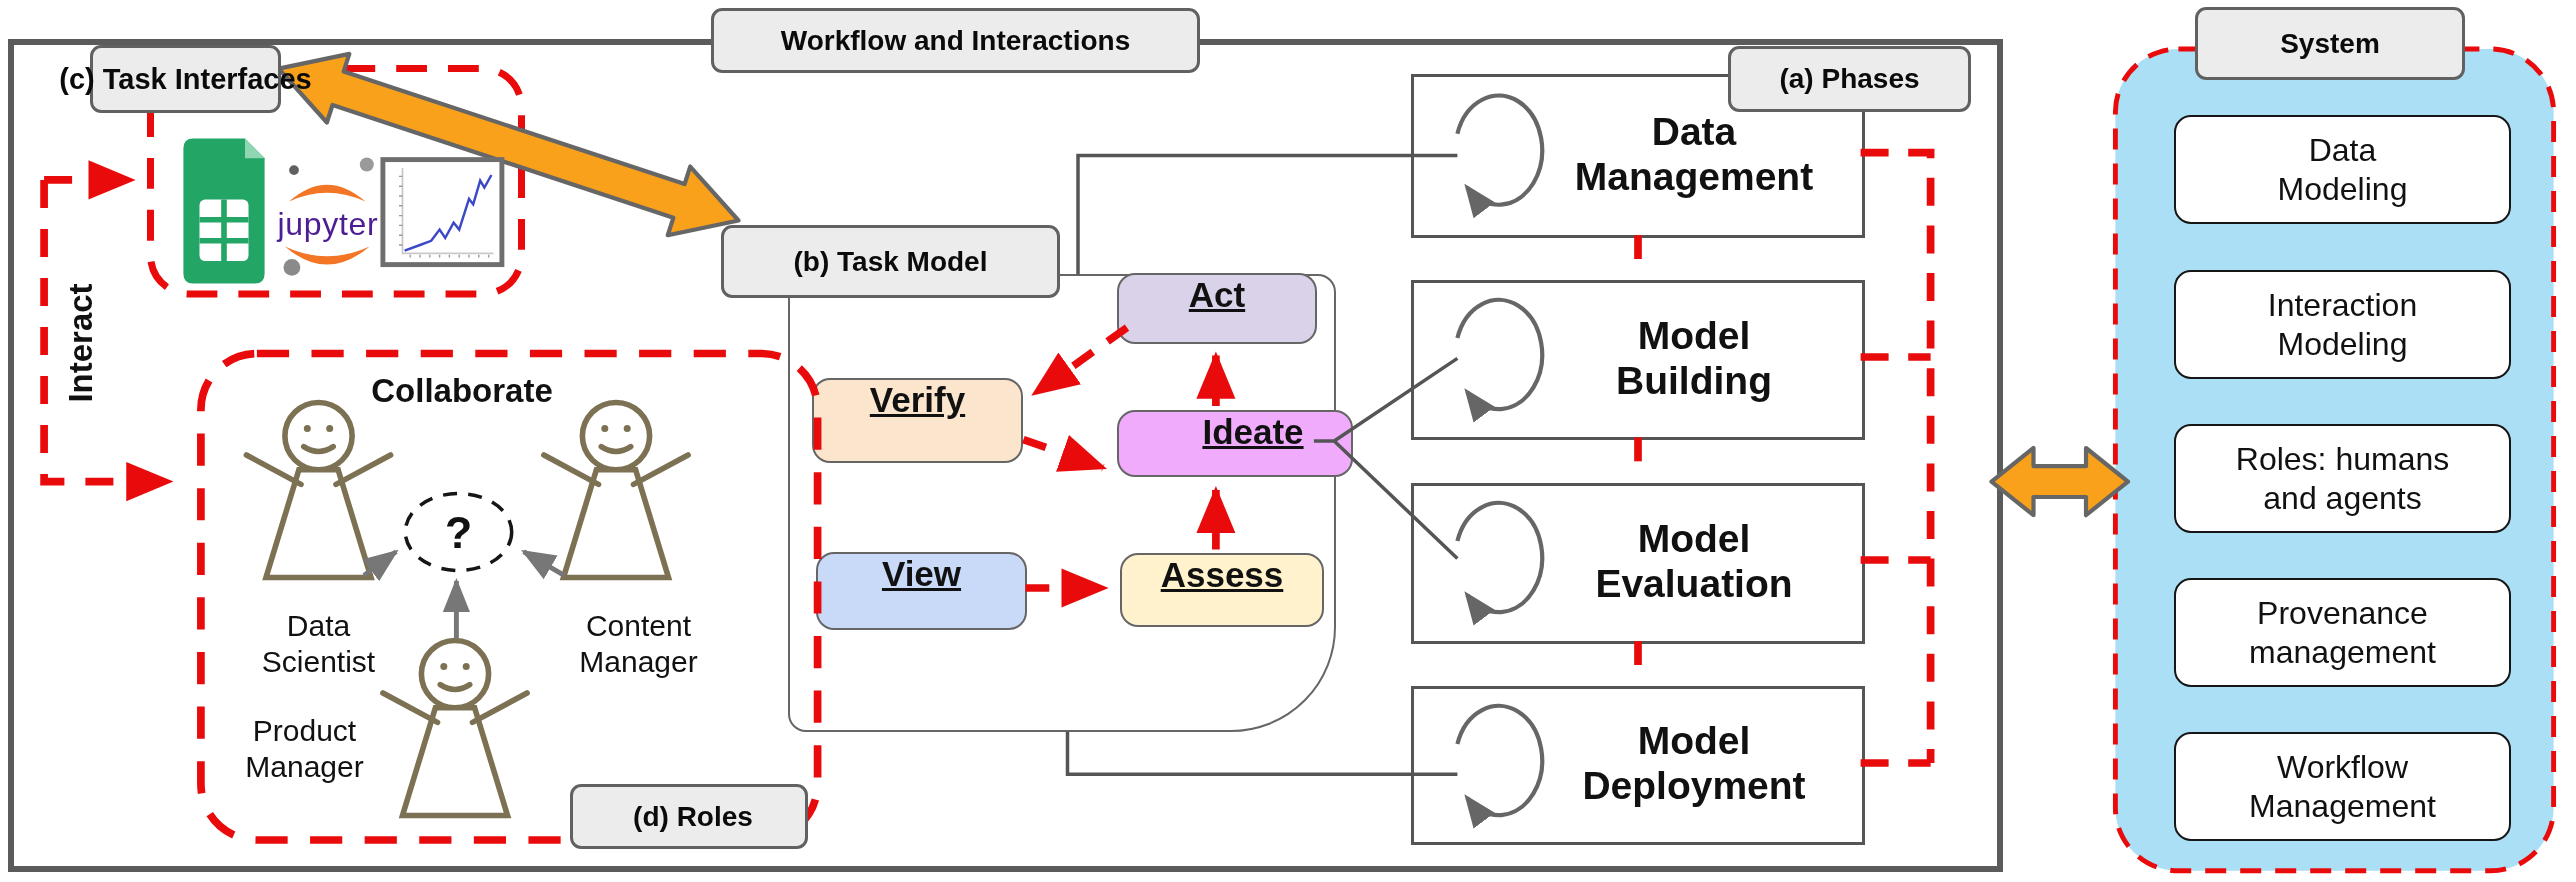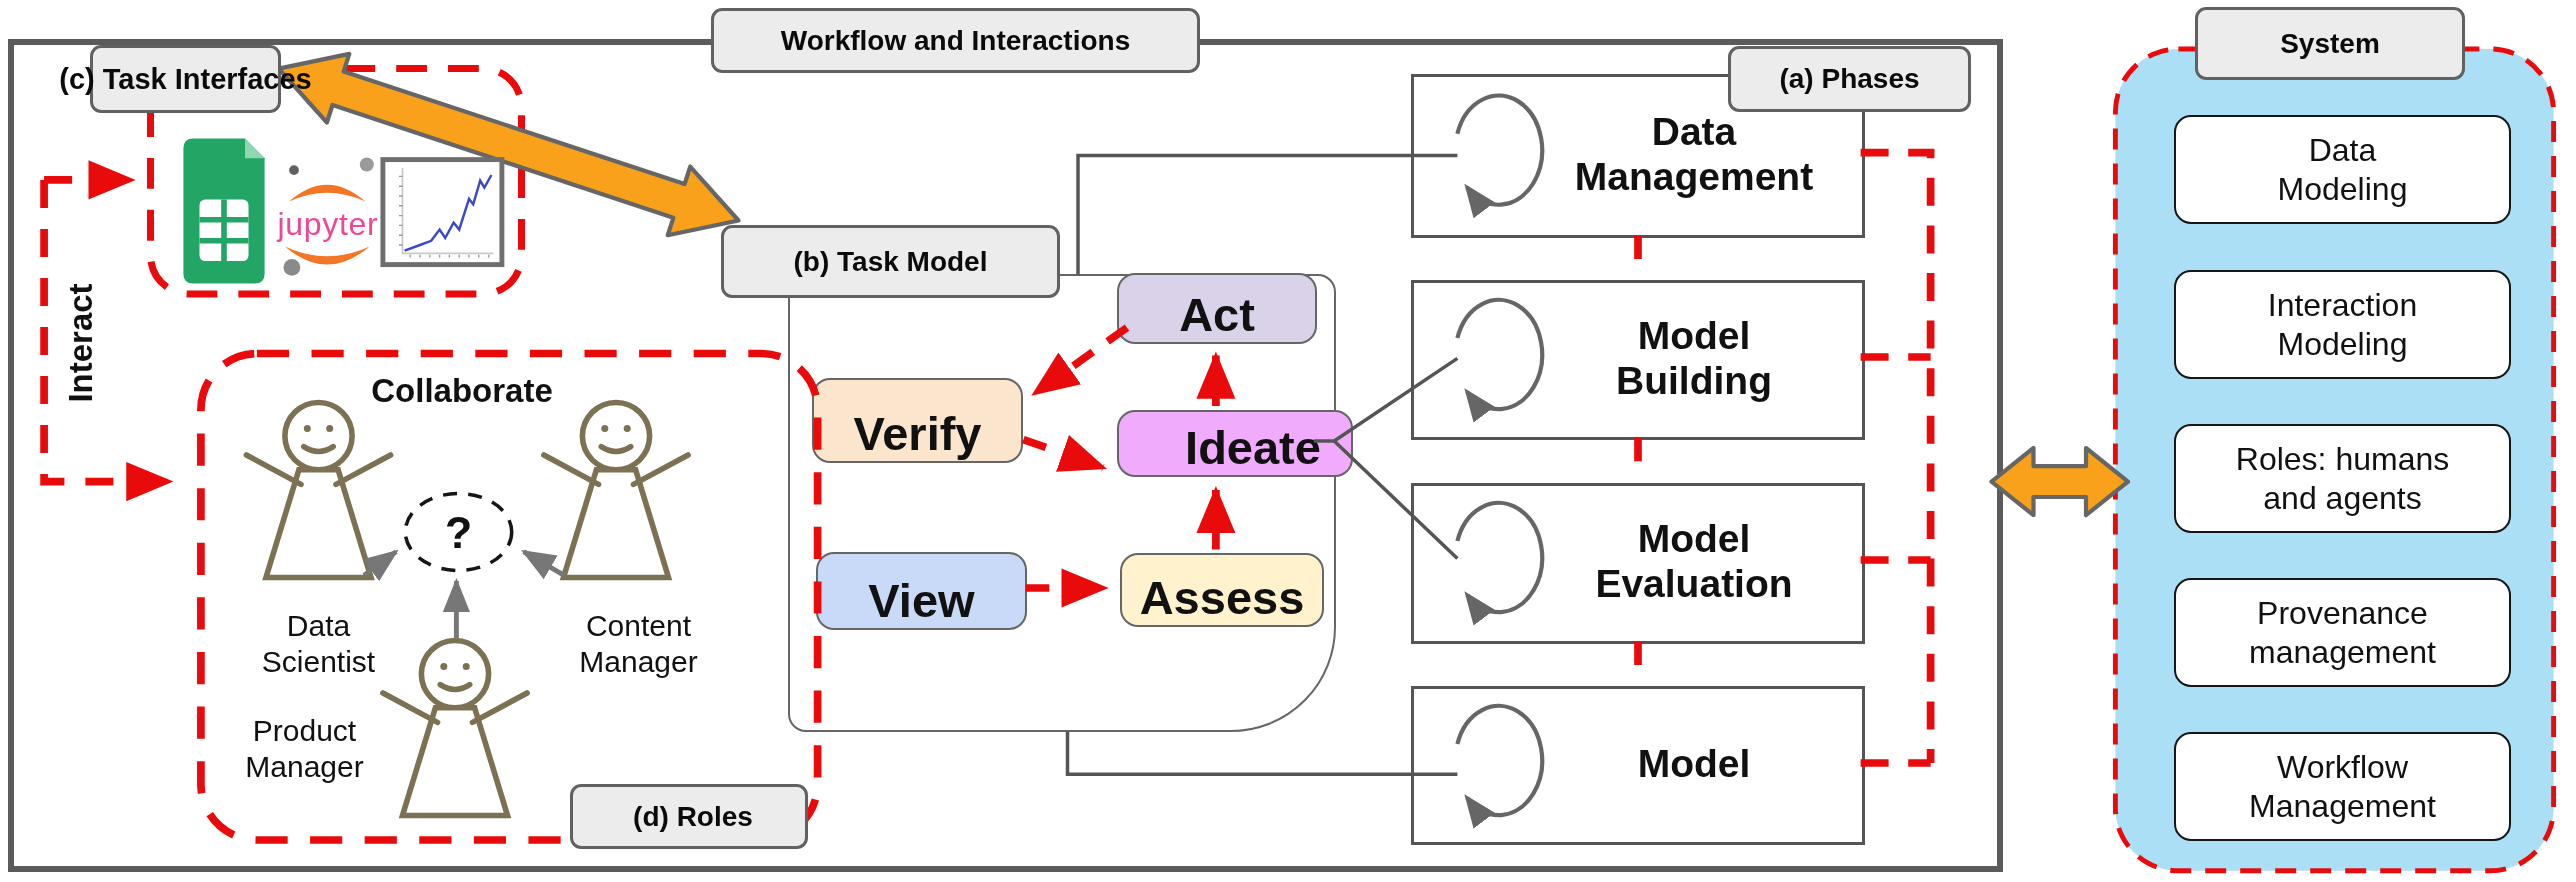--- a/index.html
+++ b/index.html
@@ -6,37 +6,37 @@
   body{width:2576px;height:882px;position:relative;overflow:hidden;
        font-family:"Liberation Sans", sans-serif;color:#111;}
   .abs{position:absolute;}
   svg.layer{position:absolute;left:0;top:0;}
   
   .graybox{position:absolute;background:#ececec;border:3.5px solid #616161;border-radius:11.2px;
            display:flex;align-items:center;justify-content:center;
            font-weight:bold;font-size:28px;color:#0b0b0b;z-index:30;white-space:nowrap;}
   .phasebox{position:absolute;background:#fff;border:3.5px solid #555;z-index:5;}
   .taskbox{position:absolute;border:2.8px solid #666;border-radius:18px;z-index:6;
-           display:flex;align-items:flex-end;justify-content:center;font-weight:bold;font-size:47px;}
+           display:flex;align-items:flex-start;justify-content:center;font-weight:bold;font-size:35px;text-decoration:underline;}
   .sysbox{position:absolute;background:#fff;border:2.8px solid #161616;border-radius:17px;z-index:6;
           display:flex;flex-direction:column;align-items:center;justify-content:center;
           font-size:32px;line-height:39px;font-weight:400;text-align:center;}
   .twoline{position:absolute;display:flex;flex-direction:column;align-items:center;justify-content:center;
            text-align:center;z-index:25;}
   .phasetext{font-weight:bold;font-size:39px;line-height:45px;}
   .roletext{font-size:30px;line-height:36px;font-weight:400;}
   #main-box{position:absolute;left:8.4px;top:39px;width:1995px;height:833px;
             border:6.3px solid #5b5b5b;background:#fff;box-sizing:border-box;z-index:1;}
   #task-model-container{position:absolute;left:788px;top:274px;width:548px;height:458px;
             border:2.8px solid #666;box-sizing:border-box;background:transparent;z-index:4;
             border-radius:18px 18px 105px 18px;}
   #collaborate-title{font-weight:bold;font-size:33px;}
   #interact-label{transform:rotate(-90deg);font-weight:bold;font-size:33px;}
   #question-mark{font-weight:bold;font-size:45px;}
-  #jupyter-word{color:#ec4899;font-size:32px;letter-spacing:0.7px;font-weight:400;}
+  #jupyter-word{color:#4c1d95;font-size:32px;letter-spacing:0.7px;font-weight:400;}
   .center{display:flex;align-items:center;justify-content:center;}
 </style>
 </head>
 <body>
 
 <div id="main-box"></div>
 
 <svg class="layer" width="2576" height="882" viewBox="0 0 3680 1260" style="z-index:2;">
   <rect x="3022" y="70" width="626" height="1174" rx="90" fill="#abdff5" stroke="#e90b0b" stroke-width="7" stroke-dasharray="30 20"></rect>
 </svg>
@@ -207,20 +207,21 @@
 <div class="twoline phasetext" style="left:1533px;top:313px;width:322px;height:90px;">
   <span>Model</span>
   <span>Building</span>
 </div>
 <div class="twoline phasetext" style="left:1533px;top:516px;width:322px;height:90px;">
   <span>Model</span>
   <span>Evaluation</span>
 </div>
 <div class="twoline phasetext" style="left:1533px;top:718px;width:322px;height:90px;">
   <span>Model</span>
+  <span>Deployment</span>
 </div>
 
 <div class="abs center" id="collaborate-title" style="left:301px;top:370px;width:322px;height:42px;z-index:25;">
   <span>Collaborate</span>
 </div>
 <div class="abs center" id="interact-label" style="left:10.5px;top:322px;width:140px;height:42px;z-index:25;">
   <span>Interact</span>
 </div>
 <div class="abs center" id="question-mark" style="left:432px;top:510px;width:53px;height:45px;z-index:25;">
   <span>?</span>

